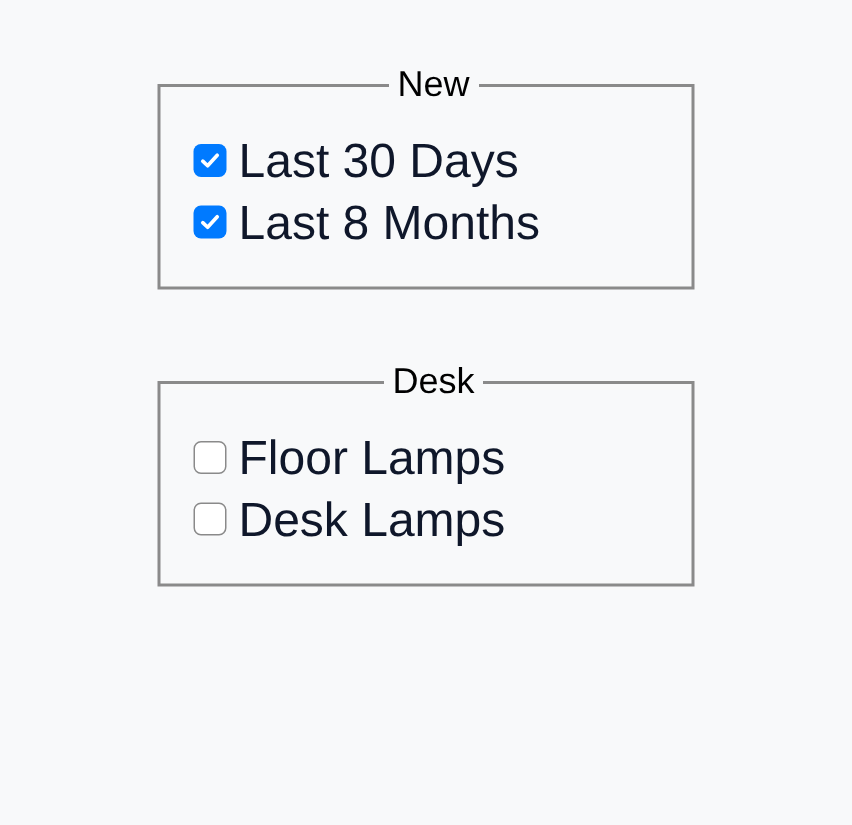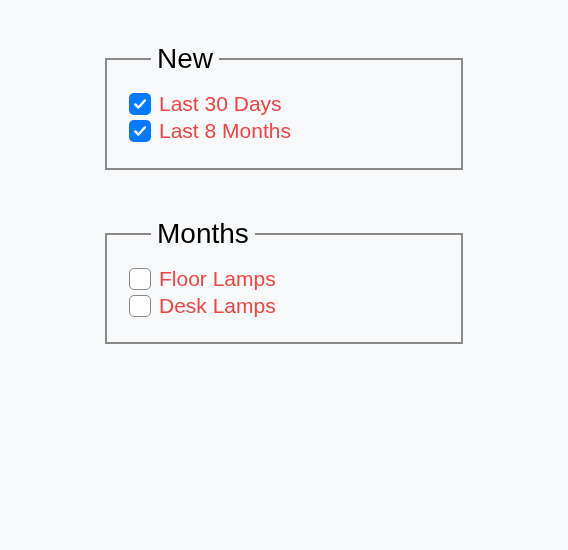--- a/index.html
+++ b/index.html
@@ -14,25 +14,26 @@
       font-family: -apple-system, BlinkMacSystemFont, "Segoe UI", Helvetica, Arial, sans-serif;
       padding: 45px 105px;
     }
     fieldset {
       border: 2px solid #8a8a8a;
       padding: 18px 22px 22px 22px;
       margin-bottom: 50px;
       position: relative;
     }
     legend {
-      font-size: 28px;
+      font-size: 24px;
       color: #000;
       padding: 0 6px;
-      margin-left: 22px;
+      margin-left: 5px;
       line-height: 1;
+      text-align: center;
     }
     .option-row {
       display: flex;
       align-items: center;
       gap: 8px;
       margin-bottom: 1px;
     }
     .checkbox {
       width: 22px;
       height: 22px;
@@ -47,22 +48,22 @@
     }
     .checkbox.unchecked {
       background: #fff;
       border: 1.5px solid #8a8a8a;
     }
     .checkbox.checked svg {
       width: 14px;
       height: 14px;
     }
     .option-label {
-      font-size: 21px;
-      color: #ef4444;
+      font-size: 32px;
+      color: #0f172a;
       line-height: 1.25;
       text-align: center;
     }
   </style>
 </head>
 <body>
 
 <fieldset>
   <legend>New</legend>
 
@@ -79,21 +80,21 @@
     <span class="checkbox checked">
       <svg viewBox="0 0 16 16" fill="none" stroke="#fff" stroke-width="2.8" stroke-linecap="round" stroke-linejoin="round">
           <polyline points="2.5,8.5 6.2,12 13.5,4"></polyline>
         </svg>
     </span>
     <span class="option-label">Last 8 Months</span>
   </div>
 </fieldset>
 
 <fieldset>
-  <legend>Months</legend>
+  <legend>Desk</legend>
 
 
   <div class="option-row">
     <span class="checkbox unchecked"></span>
     <span class="option-label">Floor Lamps</span>
   </div>
 
   <div class="option-row">
     <span class="checkbox unchecked"></span>
     <span class="option-label">Desk Lamps</span>

